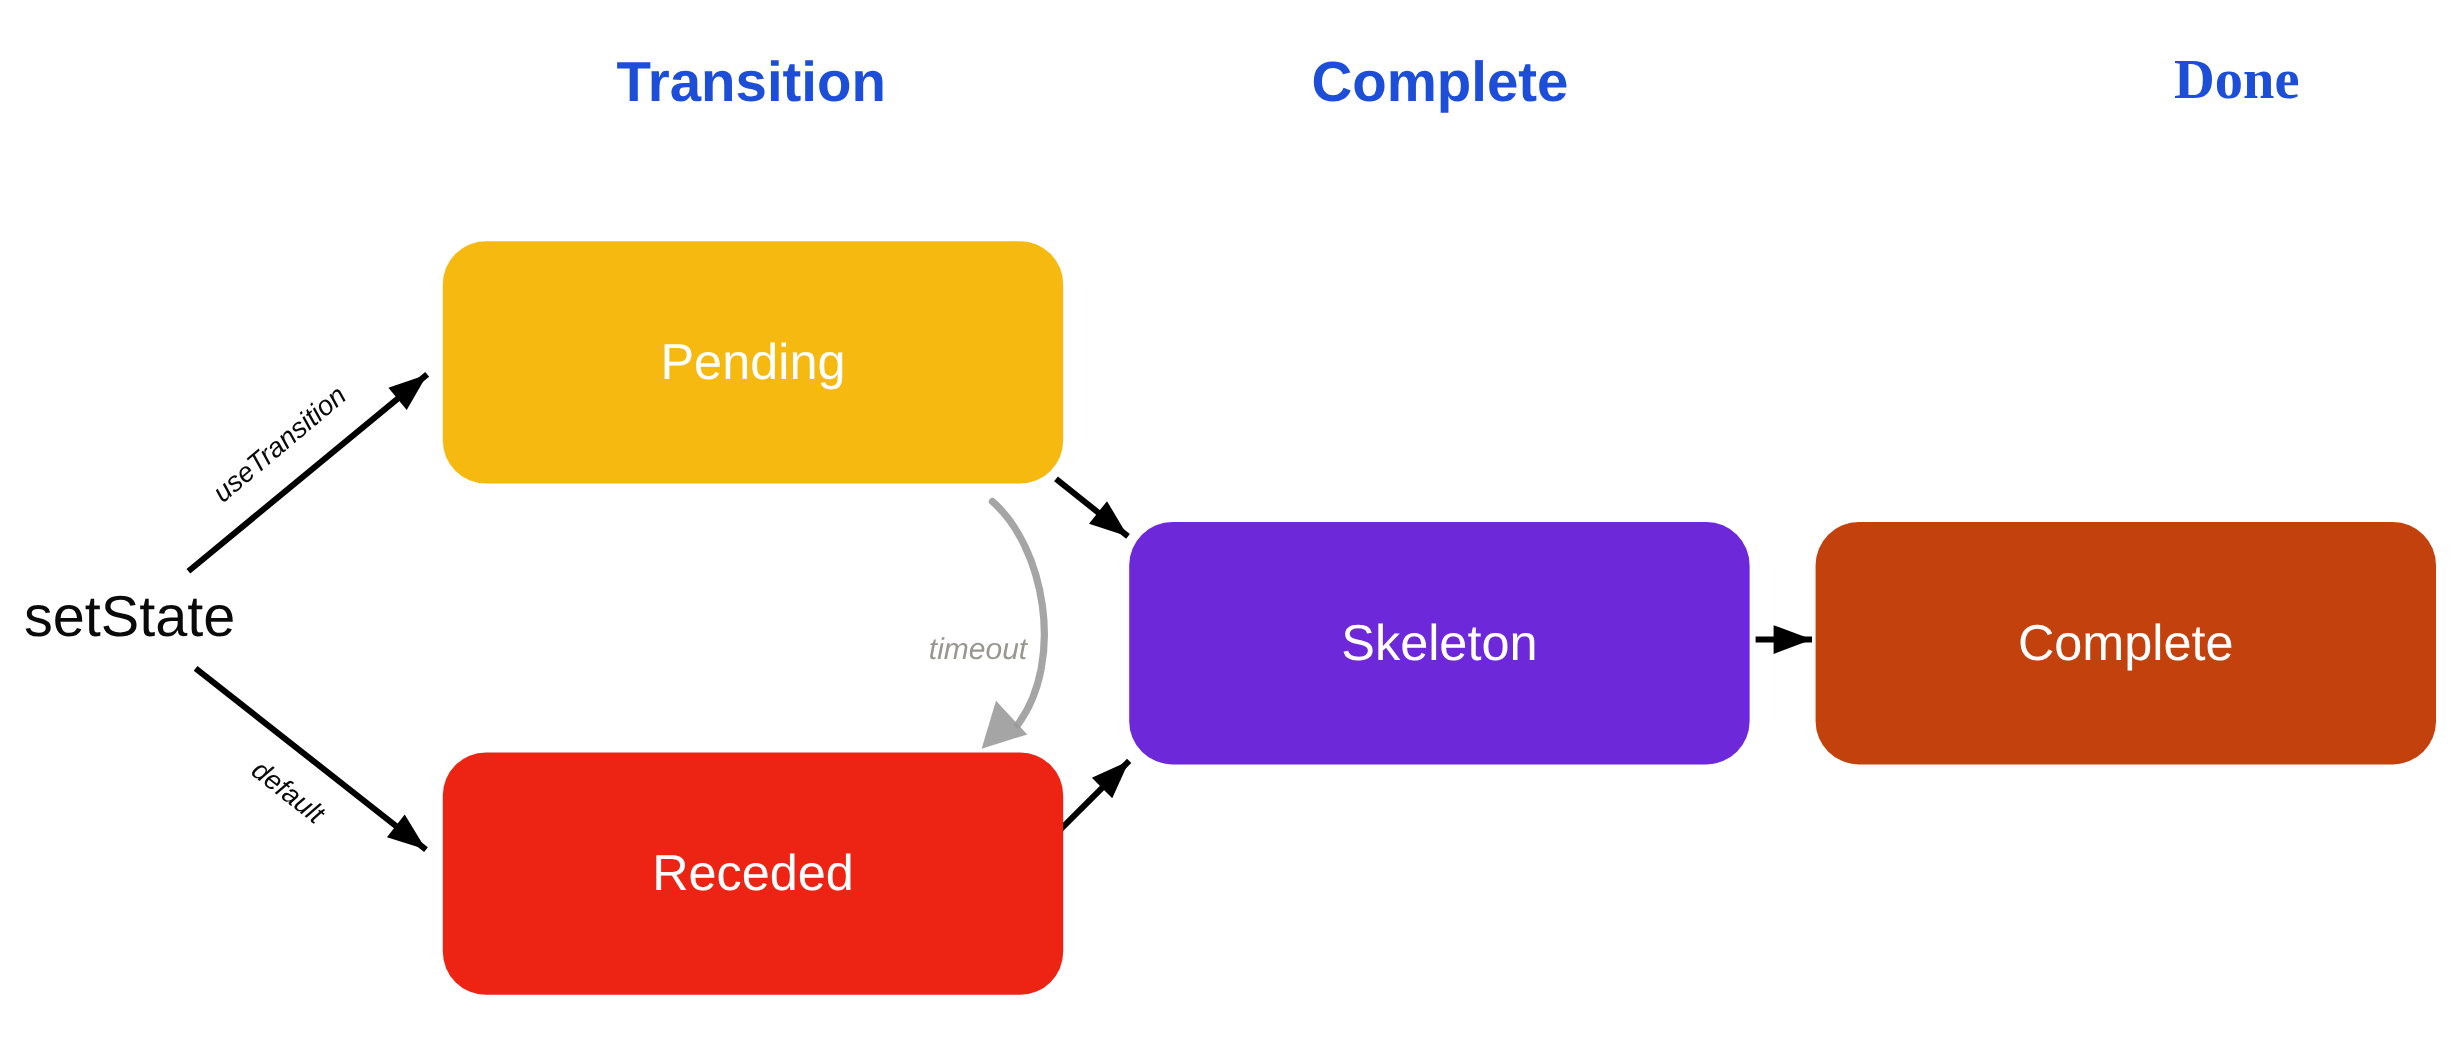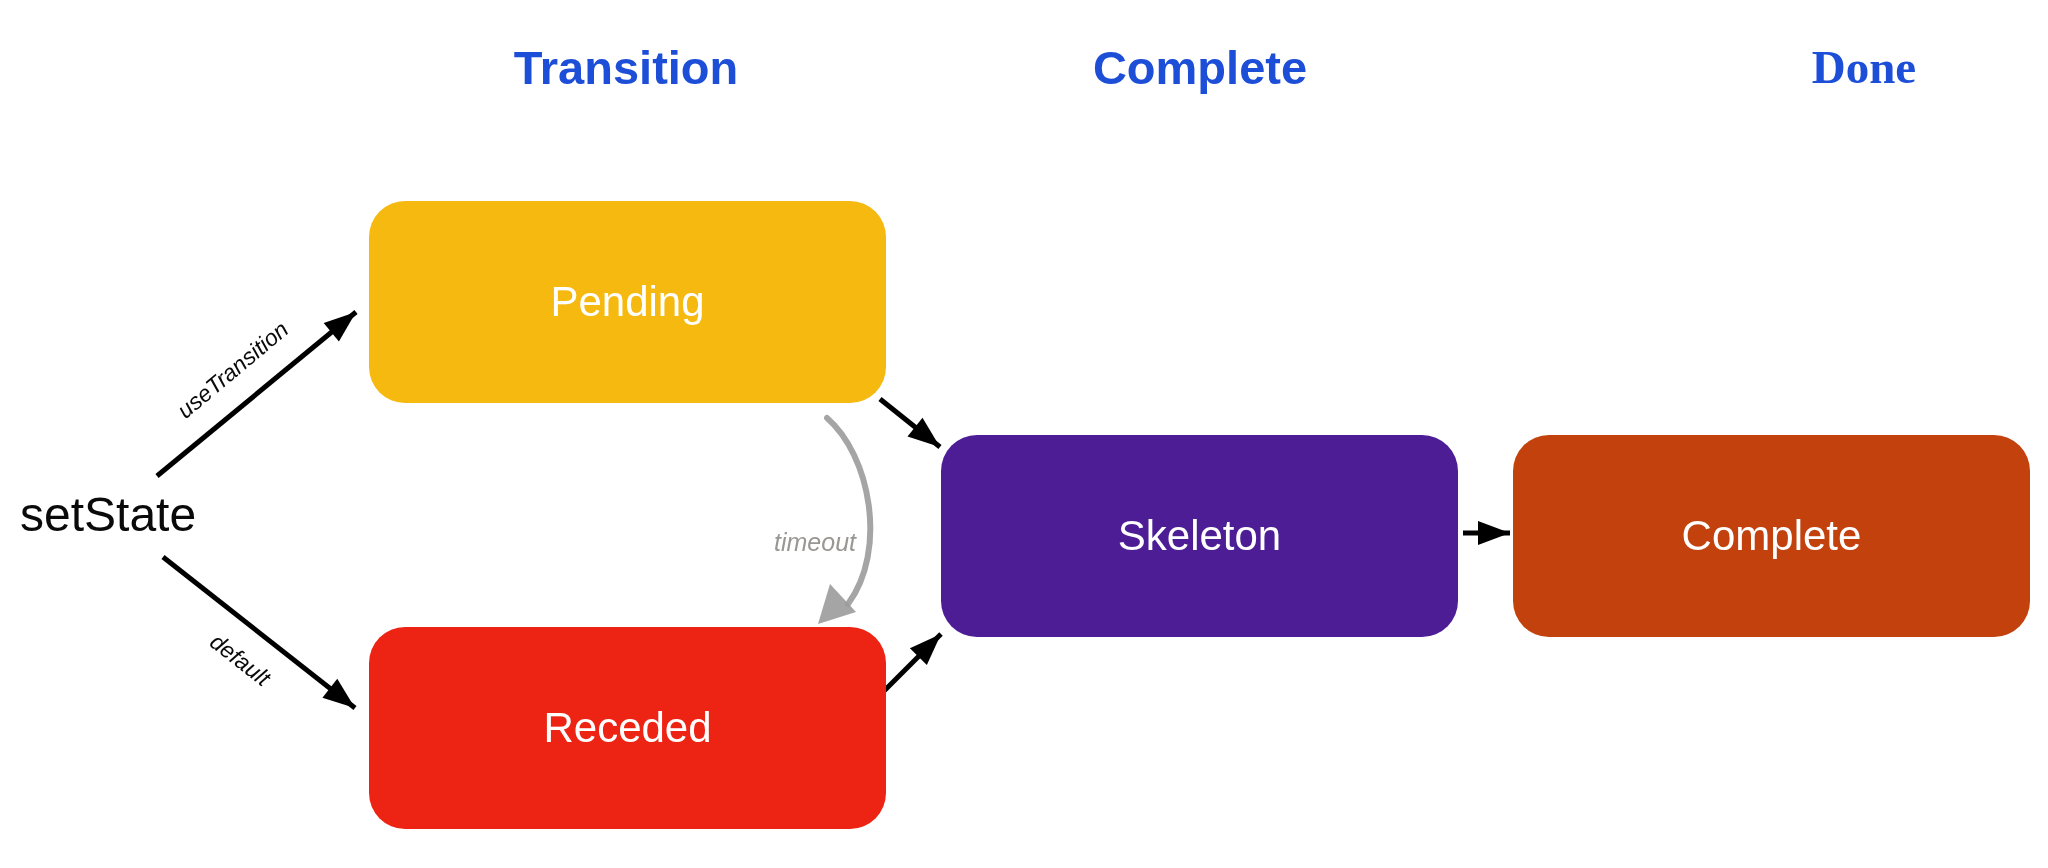--- a/index.html
+++ b/index.html
@@ -61,21 +61,21 @@
   <div class="col-header" id="hdr-done">Done</div>
 
   <div class="source-label">setState</div>
 
   <div class="node" id="node-pending" style="background: rgb(245, 185, 15);">
     <span>Pending</span>
   </div>
   <div class="node" id="node-receded" style="background: rgb(237, 36, 20);">
     <span>Receded</span>
   </div>
-  <div class="node" id="node-skeleton" style="background: #4c1d95;">
+  <div class="node" id="node-skeleton" style="background: #6d28d9;">
     <span>Skeleton</span>
   </div>
   <div class="node" id="node-complete" style="background: #c2410c;">
     <span>Complete</span>
   </div>
 
   <div class="edge-label" id="lbl-usetransition">useTransition</div>
   <div class="edge-label" id="lbl-default">default</div>
   <div class="edge-label" id="lbl-timeout">timeout</div>
 

